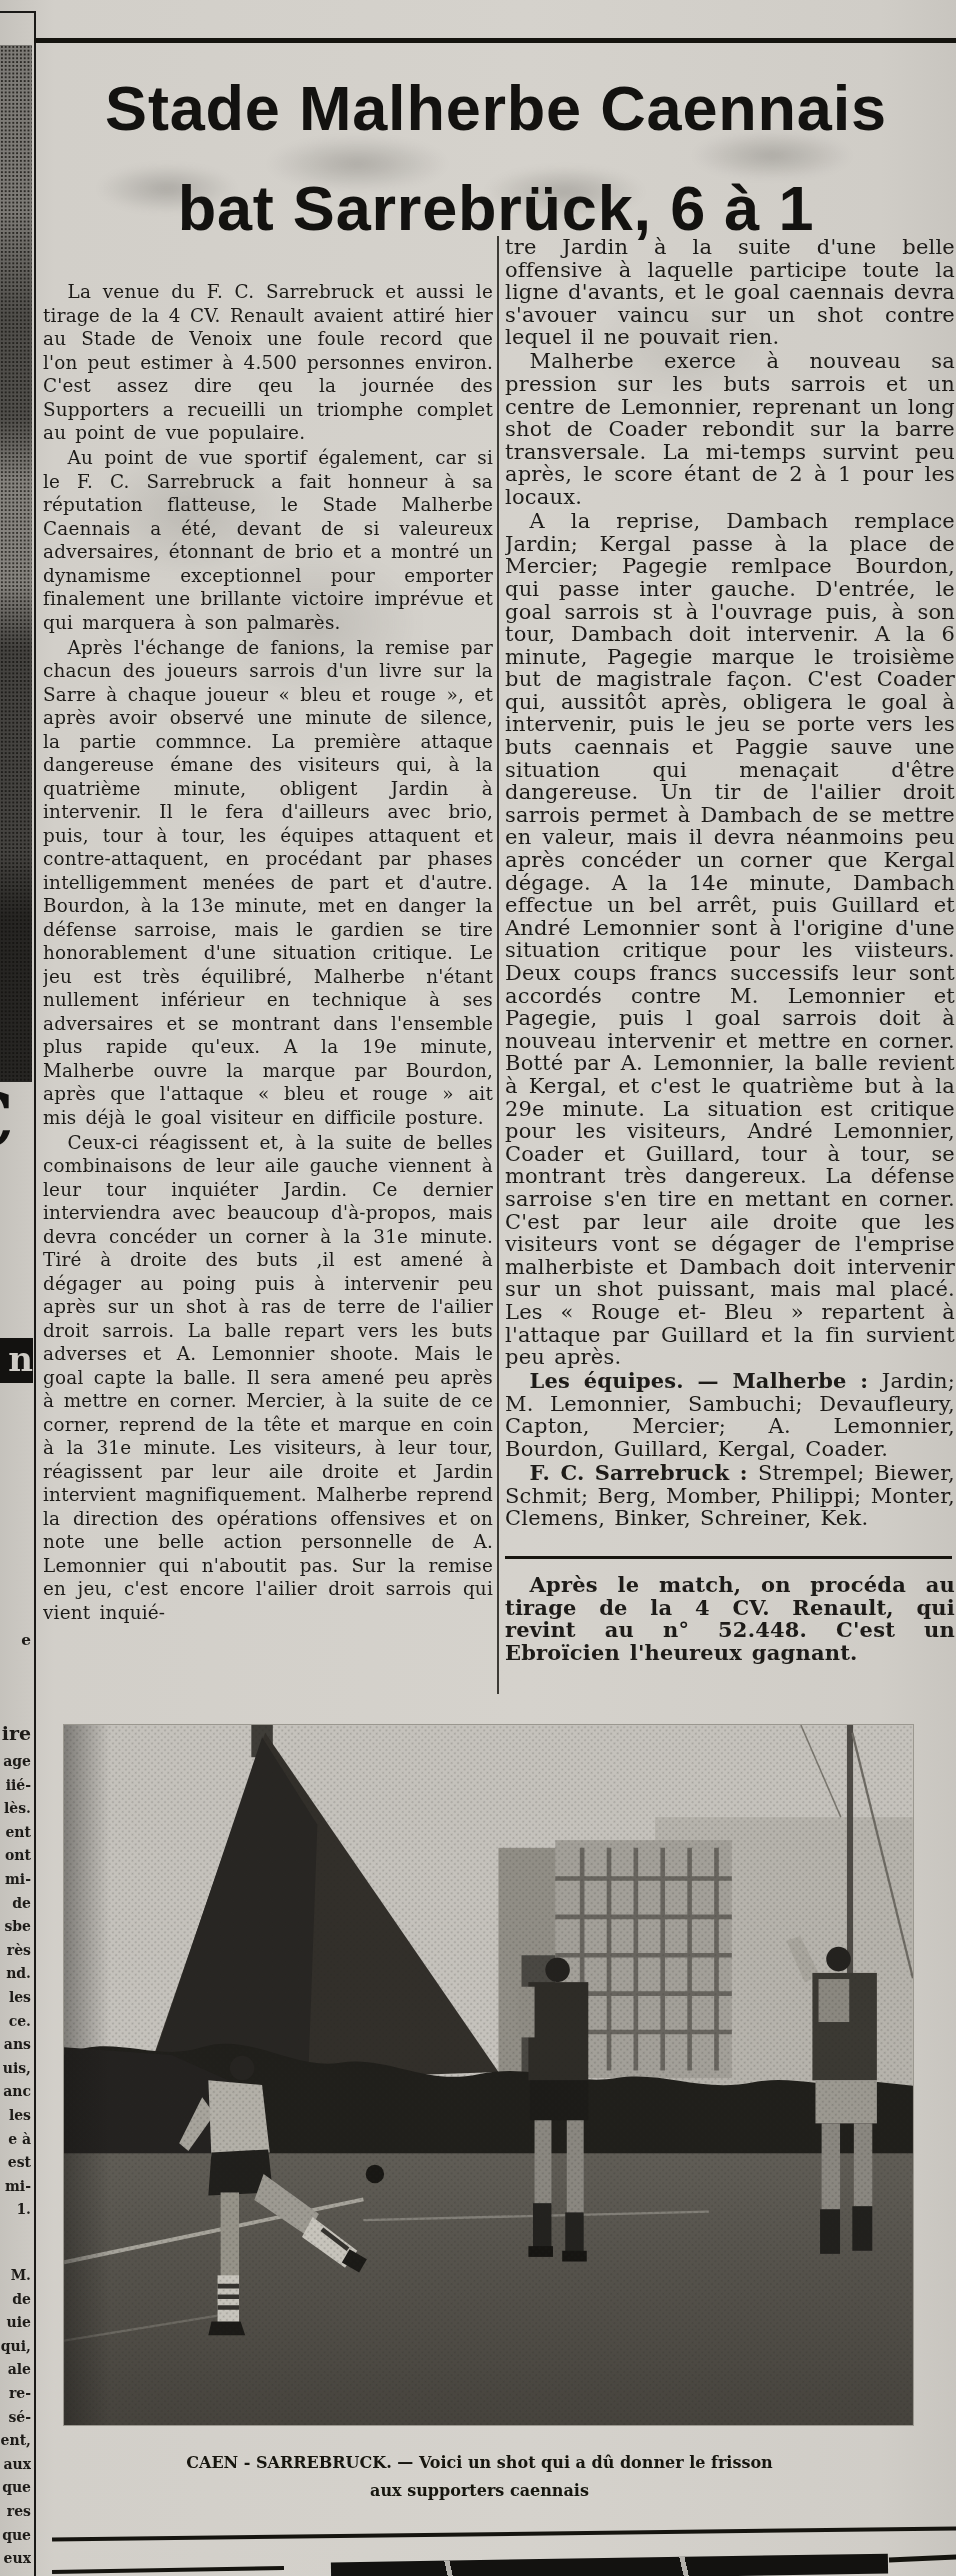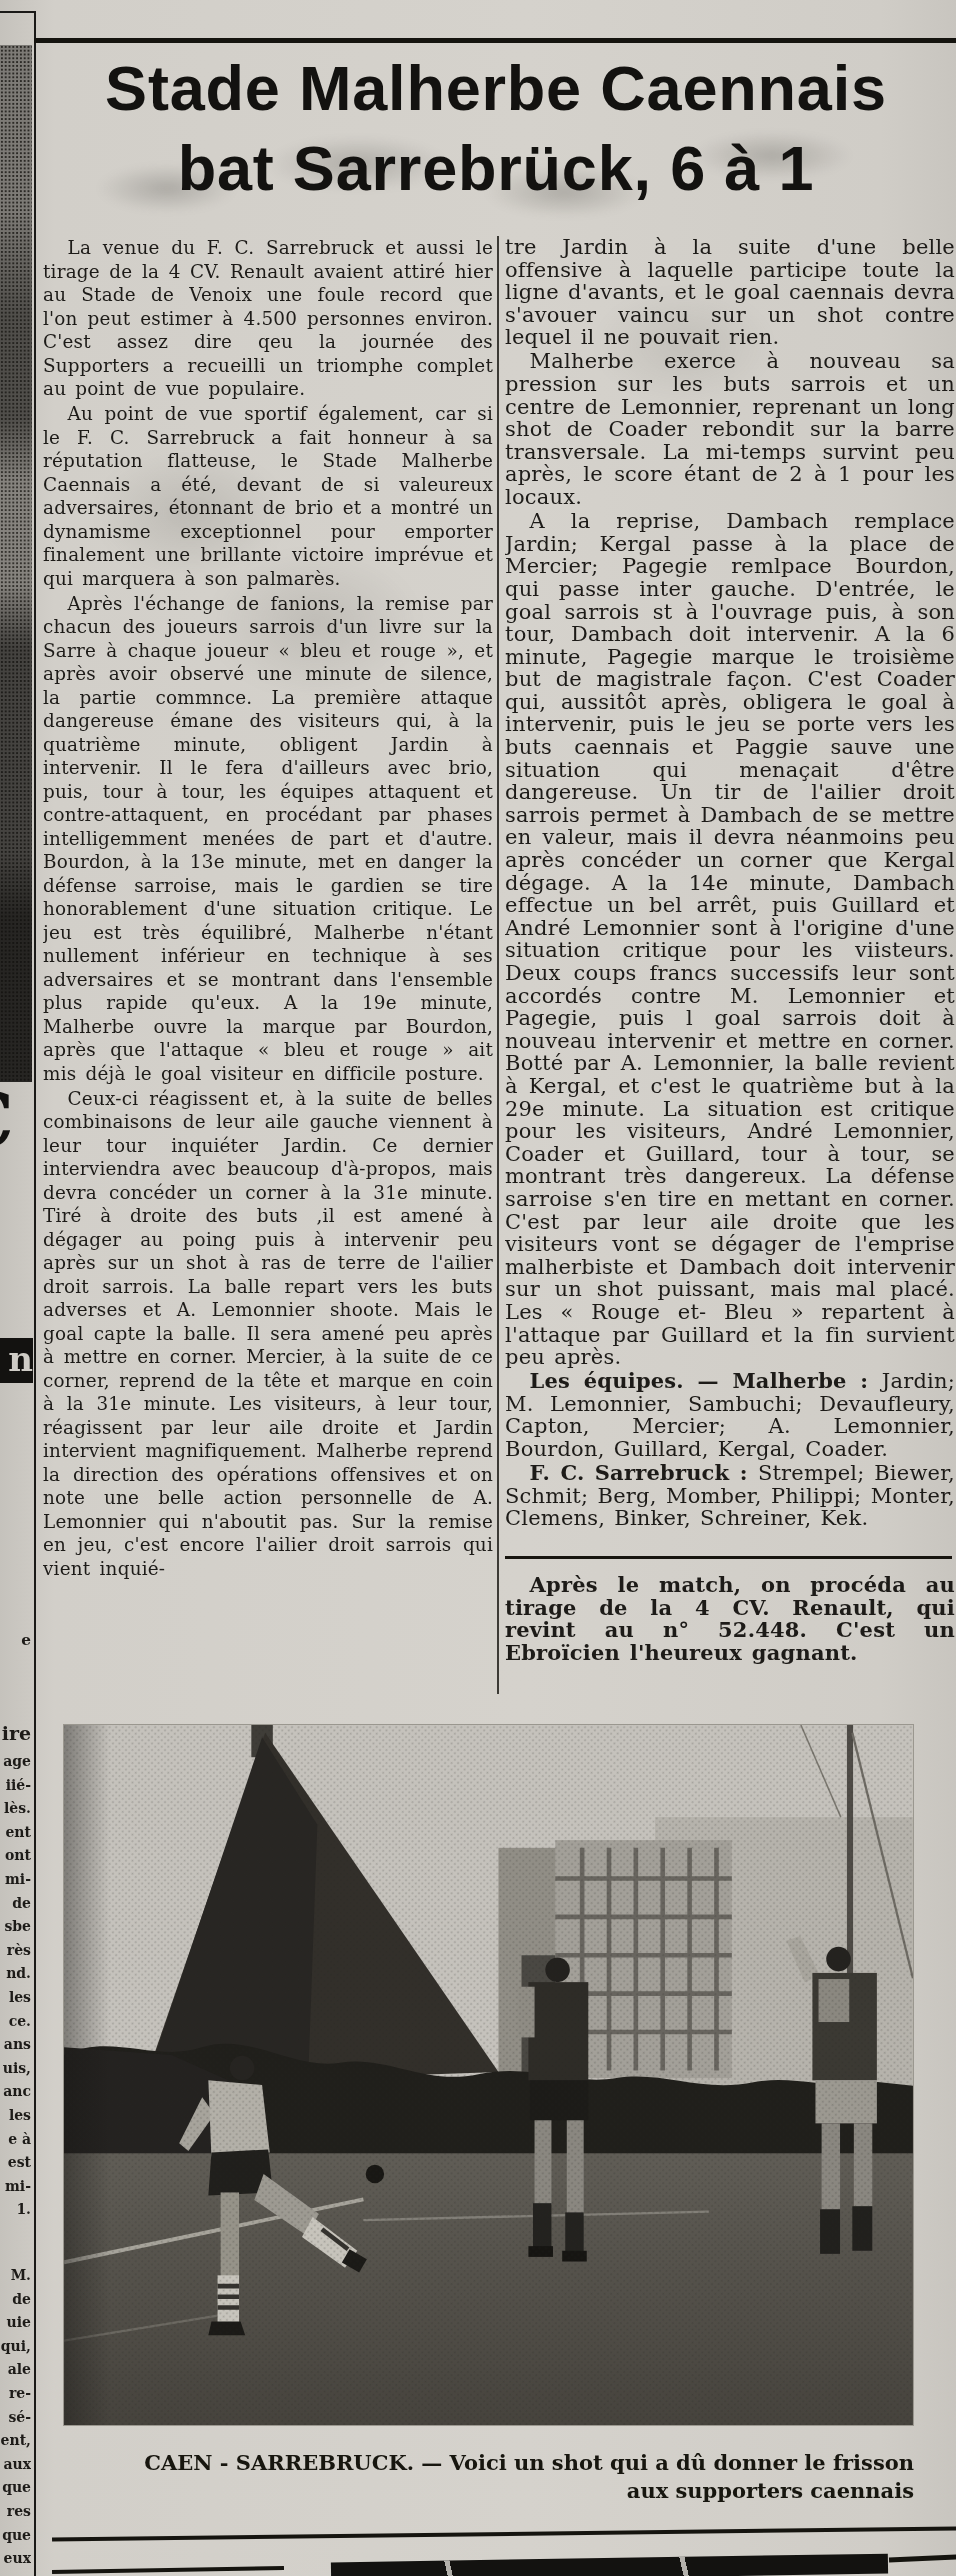--- a/index.html
+++ b/index.html
@@ -10,52 +10,52 @@
 
   
   .v-rule{position:absolute;left:34px;top:10.7px;width:2.3px;height:2565px;background:#1a1917;}
   .corner-line{position:absolute;left:0;top:10.7px;width:34px;height:2.3px;background:#1a1917;}
   .top-rule{position:absolute;left:34px;top:38px;width:923px;height:4.6px;background:#15140f;}
   .col-divider{position:absolute;left:497px;top:236px;width:1.5px;height:1458px;background:#3c3a35;}
 
   
   .headline{position:absolute;left:38px;right:3.1px;top:48px;margin:0;text-align:center;
             font-family:"Liberation Sans",sans-serif;font-weight:700;color:#131210;}
-  .hl{display:block;font-size:63px;line-height:80px;letter-spacing:0.8px;white-space:nowrap;}
+  .hl{display:block;font-size:63px;line-height:80px;letter-spacing:0.8px;white-space:nowrap;margin-top:20px;}
 
   
   .ghost{position:absolute;left:84px;top:73px;width:829px;height:165px;opacity:.65;filter:blur(3.8px);pointer-events:none;
     background:
      radial-gradient(100px 35px at 10% 70%,rgba(106,104,99,.55),transparent 70%),
      radial-gradient(130px 40px at 33% 55%,rgba(100,98,93,.5),transparent 70%),
      radial-gradient(115px 37px at 58% 72%,rgba(106,104,99,.55),transparent 70%),
      radial-gradient(115px 35px at 83% 50%,rgba(100,98,93,.5),transparent 70%);}
   .smudge-a{position:absolute;left:46px;top:430px;width:414px;height:276px;opacity:.5;filter:blur(5.4px);pointer-events:none;
     background:radial-gradient(138px 92px at 35% 30%,rgba(112,110,104,.45),transparent 70%),
                radial-gradient(153px 107px at 65% 70%,rgba(112,110,104,.4),transparent 70%);}
   .smudge-b{position:absolute;left:537px;top:253px;width:368px;height:230px;opacity:.4;filter:blur(6.1px);pointer-events:none;
     background:radial-gradient(130px 84px at 40% 40%,rgba(110,108,102,.4),transparent 70%);}
 
   
   .col{position:absolute;top:236px;width:450px;text-align:justify;overflow:hidden;}
   .col p{margin:0 0 1.5px 0;}
   .ind{text-indent:24.6px;}
-  .col-left {left:43px;height:1485px;font-size:18.4px;line-height:23.5px;letter-spacing:0.2px;word-spacing:3.1px;}
+  .col-left {left:43px;height:1485px;font-size:18.4px;line-height:23.5px;letter-spacing:0.2px;word-spacing:3.1px;margin-top:44px;}
   .col-right{left:505px;height:1492px;font-size:21px;line-height:22.6px;letter-spacing:0.2px;word-spacing:2.3px;}
   .note-rule{height:3.1px;background:#17150f;margin:26px 3.1px 15.3px 0;}
   .note{font-weight:700;}
   .lead{font-weight:700;}
 
   
   .photo{position:absolute;left:64px;top:1725px;width:849px;height:700px;background:#c5c2bc;outline:0.8px solid #9a978f;}
   .photo svg{display:block;}
 
   
-  .caption{position:absolute;left:45px;width:869px;top:2449px;text-align:right;
-           font-weight:700;font-size:21px;line-height:28px;color:#17160f;}
+  .caption{position:absolute;left:45px;width:869px;top:2449px;text-align:center;
+           font-weight:700;font-size:16px;line-height:28px;color:#17160f;}
   .rule-b1{position:absolute;left:52px;top:2532px;width:905px;height:3.8px;background:#15140f;transform:rotate(-.7deg);}
   .rule-b2{position:absolute;left:52px;top:2568px;width:232px;height:3.8px;background:#15140f;transform:rotate(-1deg);}
   .rule-b3{position:absolute;left:889px;top:2556px;width:68px;height:4.6px;background:#15140f;transform:rotate(-2.4deg);}
   .black-blob{position:absolute;left:331px;top:2558px;width:557px;height:20px;background:#131210;transform:rotate(-.9deg);
     background-image:repeating-linear-gradient(78deg,transparent 0 115px,rgba(207,204,198,.85) 115px 120px,transparent 120px 230px);}
 
   
   .halftone-strip{position:absolute;left:0;top:45px;width:32px;height:1037px;background-color:#9b9893;
     background-image:
       linear-gradient(180deg,rgba(35,34,31,.25) 0 16%,rgba(30,29,26,.6) 26% 36%,rgba(70,68,63,.25) 42% 52%,rgba(22,21,19,.65) 58% 78%,rgba(18,17,15,.85) 84% 100%),

